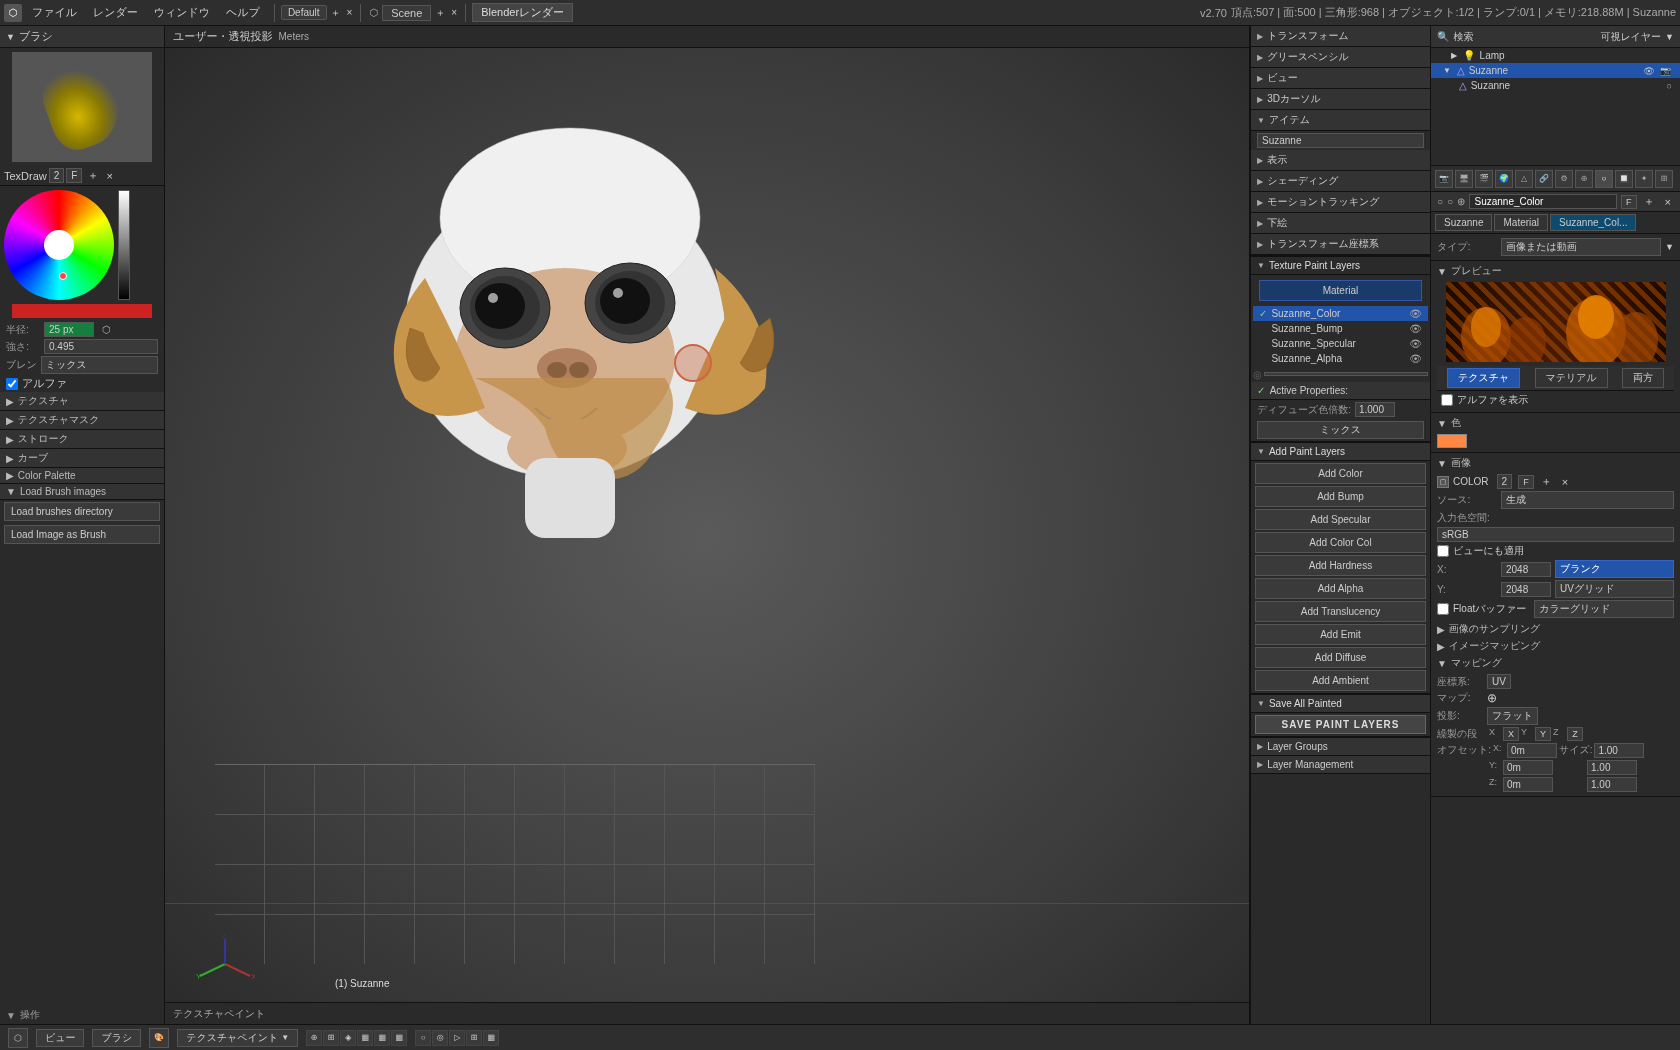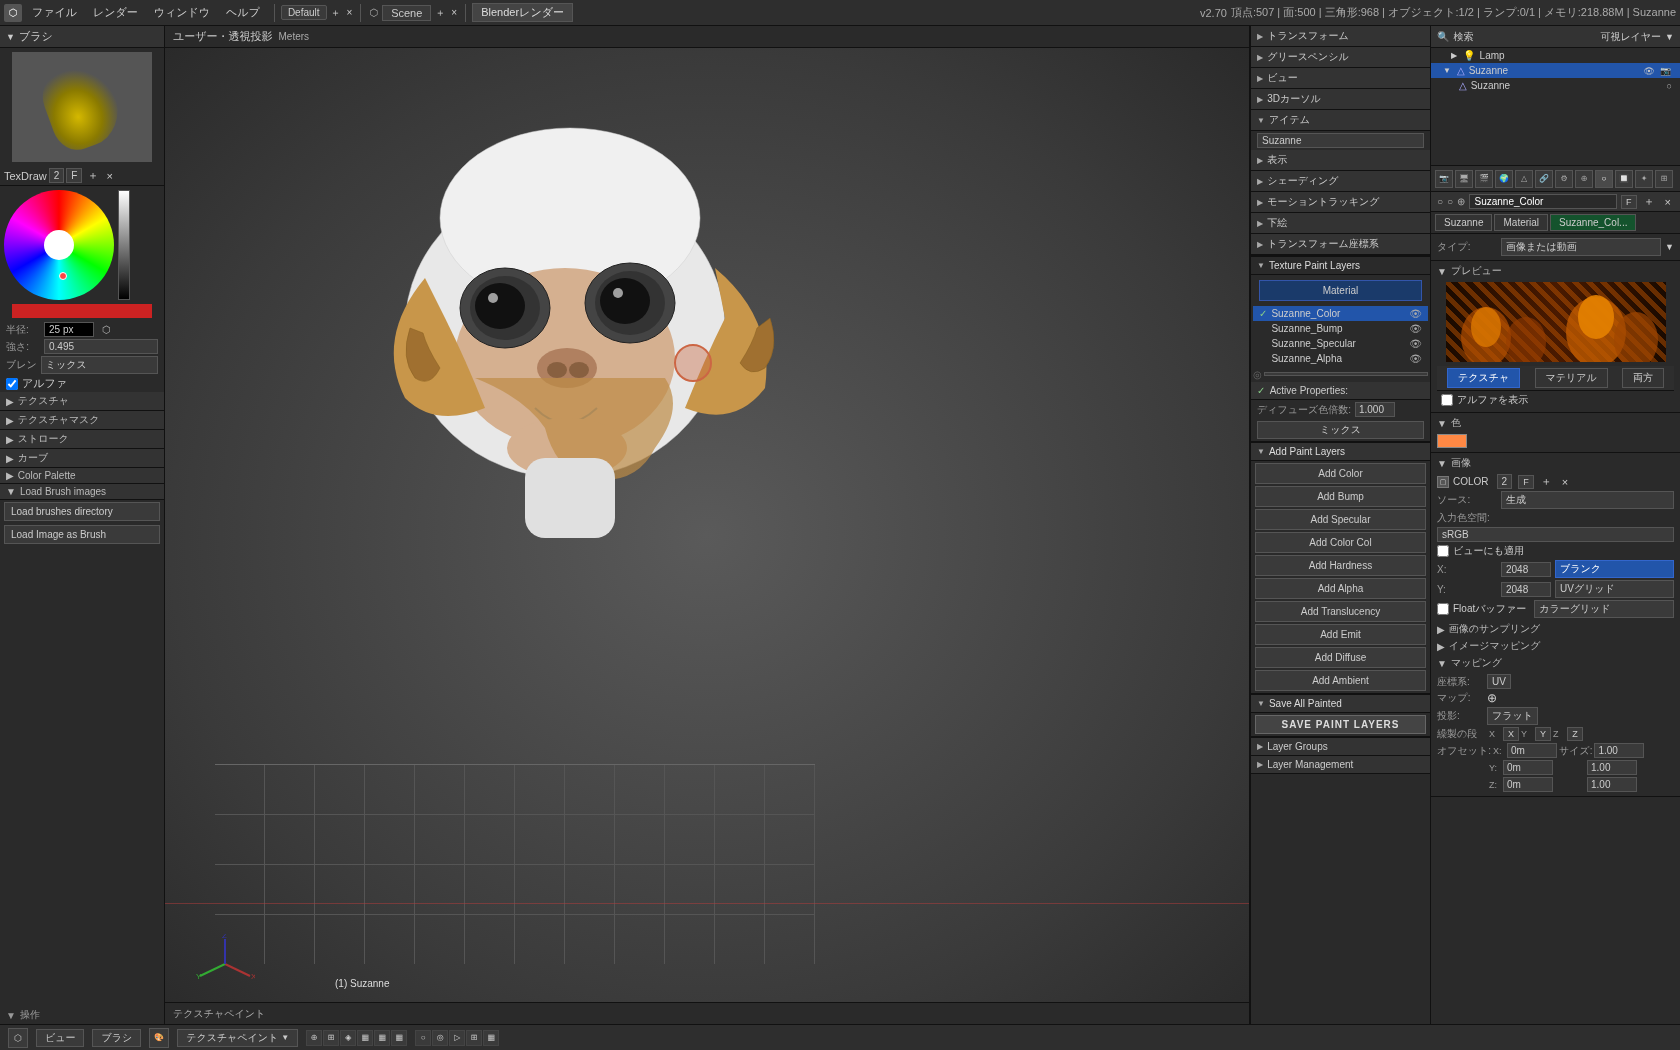--- a/index.html
+++ b/index.html
@@ -152,21 +152,21 @@
     .left-prop-row {
       display: flex; align-items: center; padding: 1px 6px; gap: 8px;
     }
     .left-prop-label { color: #999; min-width: 30px; font-size: 10px; }
     .left-prop-val {
       background: #3a3a3a; border: 1px solid #555; color: #ccc;
       padding: 1px 4px; font-size: 10px; flex: 1;
     }
     .left-prop-val-sm {
       width: 50px;
-      background: #000000; border: 1px solid #555; color: #ccc;
+      background: #15803d; border: 1px solid #555; color: #ccc;
       padding: 1px 4px; font-size: 10px;
     }
     .left-section-header {
       display: flex; align-items: center; padding: 2px 6px;
       background: #333; border-bottom: 1px solid #111;
       cursor: pointer; font-size: 10px; color: #bbb;
       gap: 4px;
     }
     .checkbox-row {
       display: flex; align-items: center; padding: 1px 6px; gap: 4px;
@@ -290,21 +290,21 @@
     .fr-tab.active { background: #4a4a4a; color: #fff; }
     .mat-tabs {
       display: flex; padding: 2px 4px; gap: 2px;
       border-bottom: 1px solid #111; background: #2a2a2a;
     }
     .mat-tab {
       padding: 2px 8px; font-size: 10px;
       background: #333; border: 1px solid #555;
       cursor: pointer; color: #ccc;
     }
-    .mat-tab.active { background: #14532d; }
+    .mat-tab.active { background: #0c4a6e; }
     .fr-section {
       padding: 3px 6px;
       border-bottom: 1px solid #111;
     }
     .fr-section-header {
       display: flex; align-items: center; gap: 4px;
       font-size: 10px; color: #bbb; margin-bottom: 3px;
     }
     .fr-row {
       display: flex; align-items: center; gap: 4px;
@@ -372,21 +372,21 @@
     .mapping-row {
       display: flex; align-items: center; padding: 1px 0;
       font-size: 10px;
     }
     .mapping-label { color: #999; min-width: 50px; }
     .mapping-val {
       background: #3a3a3a; border: 1px solid #555; color: #ccc;
       padding: 1px 4px; font-size: 10px;
     }
     .xyz-row {
-      display: flex; align-items: center; gap: 2px; padding: 1px 0; font-size: 10px;
+      display: flex; gap: 2px; padding: 1px 0; font-size: 10px;
     }
     .xyz-label { color: #999; min-width: 12px; font-size: 9px; }
     .xyz-val {
       background: #3a3a3a; border: 1px solid #555; color: #ccc;
       padding: 1px 3px; font-size: 10px; width: 50px;
     }
     .xyz-btn {
       width: 16px; height: 14px;
       background: #3a3a3a; border: 1px solid #555; color: #ccc;
       font-size: 9px; display: flex; align-items: center; justify-content: center;

